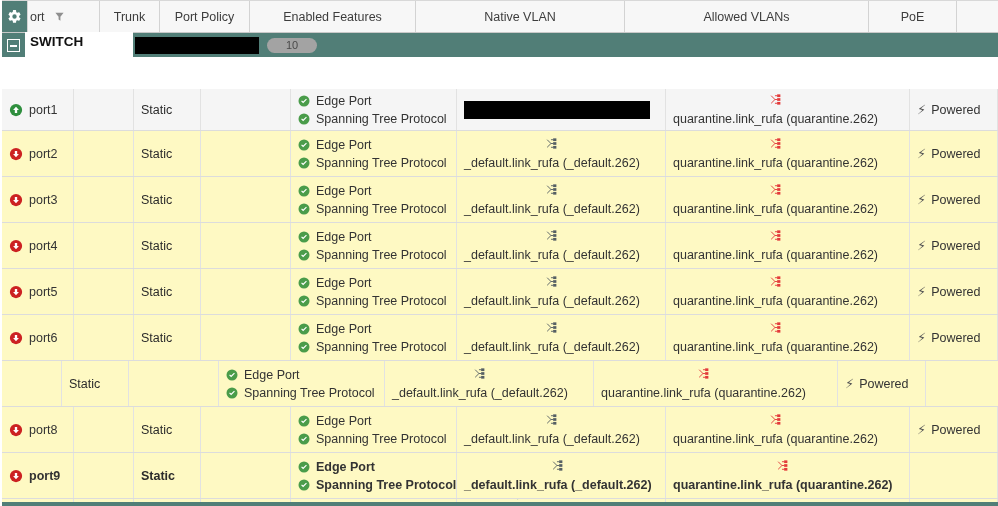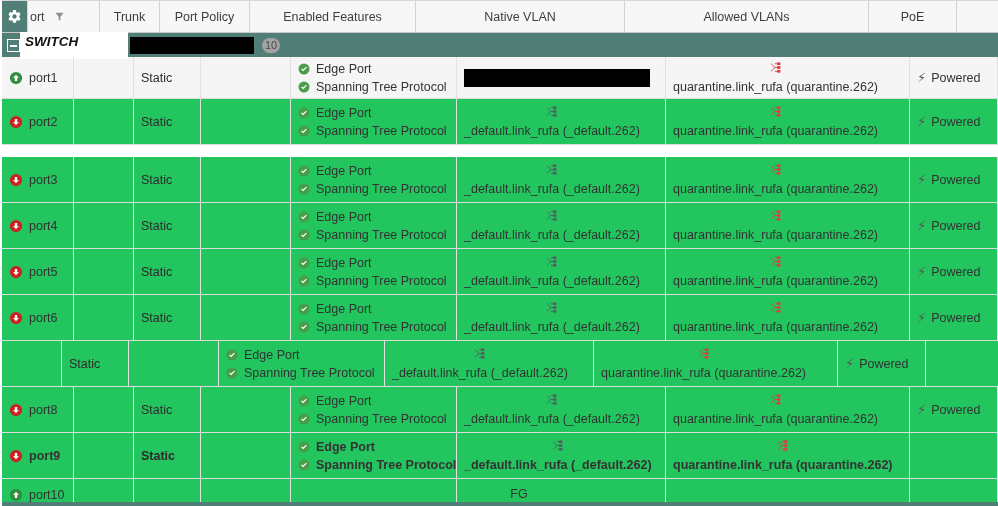--- a/index.html
+++ b/index.html
@@ -66,47 +66,47 @@
   }
   .expander:after{
     content:"";position:absolute;left:2px;right:2px;top:5px;
     height:2px;background:#ffffff;
   }
   .grp-name{
     background:#ffffff;color:#111;
     font-weight:bold;font-size:13.5px;
     height:27px;line-height:19px;
     padding:0 4px 0 5px;
+    margin-left:5px;
     min-width:108px;
     box-sizing:border-box;
-    font-style:italic;
   }
   .redact{
     background:#000000;
     display:inline-block;
     height:17px;
   }
   .grp-redact{width:124px;margin-left:2px;}
   .count-badge{
     margin-left:8px;
     background:#a3a3a3;
     color:#4a4a4a;
     font-size:11px;
     border-radius:9px;
     height:15px;line-height:15px;
-    padding:0 3px;
+    padding:0 19px;
     display:inline-block;
   }
 
   
   .row{
     display:flex;
     box-sizing:border-box;
     border-bottom:1px solid #dcdcdc;
-    background:#22c55e;
+    background:#fef9c3;
   }
   .row.alt{background:#f5f5f5;}
   .row .cell{
     border-right:1px solid #e2e2e2;
     box-sizing:border-box;
     display:flex;
     align-items:center;
     padding:0 7px;
     overflow:hidden;
     white-space:nowrap;
@@ -190,21 +190,21 @@
   </div>
 
   <div class="grouprow">
     <span class="expander"></span>
     <span class="grp-name">SWITCH</span>
     <span class="redact grp-redact"></span>
     <span class="count-badge">10</span>
   </div>
 
   <div id="rows">
-      <div class="row alt" style="height: 42px;">
+      <div class="row alt" style="height: 42px; margin-top: 32px;">
         <div class="cell c-port portcell">
           <span class="ic">
             <svg width="14" height="14" viewBox="0 0 24 24">
               <circle cx="12" cy="12" r="10.5" fill="#2f8f3e"></circle>
               <path fill="#ffffff" d="M12 6.6 17 12h-3v5h-4v-5H7l5-5.4Z"></path>
             </svg>
           </span>
           <span class="portname">port1</span>
         </div>
         <div class="cell c-trunk"></div>
@@ -312,95 +312,29 @@
             <span>quarantine.link_rufa (quarantine.262)</span>
           </span>
         </div>
         <div class="cell c-poe">
           <span class="poeline">
             <span class="bolt">⚡</span>
             <span>Powered</span>
           </span>
         </div>
       </div>
-      <div class="row" style="height: 46px; margin-top: 12px;">
-        <div class="cell c-port portcell">
-          <span class="ic">
-            <svg width="14" height="14" viewBox="0 0 24 24">
-              <circle cx="12" cy="12" r="10.5" fill="#cc2222"></circle>
-              <path fill="#ffffff" d="M12 17.4 7 12h3V7h4v5h3l-5 5.4Z"></path>
-            </svg>
-          </span>
-          <span class="portname">port3</span>
-        </div>
-        <div class="cell c-trunk"></div>
-        <div class="cell c-mode">Static</div>
-        <div class="cell c-policy"></div>
-        <div class="cell c-feat stack">
-          <span class="featline">
-            <span>
-              <svg width="12" height="12" viewBox="0 0 24 24">
-                <circle cx="12" cy="12" r="11" fill="#4a9c4a"></circle>
-                <path fill="#ffffff" d="m10.3 16.4-4-4 1.6-1.6 2.4 2.4 5.8-5.8 1.6 1.6-7.4 7.4Z"></path>
-              </svg>
-            </span>
-            <span>Edge Port</span>
-          </span>
-          <span class="featline">
-            <span>
-              <svg width="12" height="12" viewBox="0 0 24 24">
-                <circle cx="12" cy="12" r="11" fill="#4a9c4a"></circle>
-                <path fill="#ffffff" d="m10.3 16.4-4-4 1.6-1.6 2.4 2.4 5.8-5.8 1.6 1.6-7.4 7.4Z"></path>
-              </svg>
-            </span>
-            <span>Spanning Tree Protocol</span>
-          </span>
-        </div>
-        <div class="cell c-native">
-          <span class="vlanline">
-            <span>
-              <svg width="13" height="13" viewBox="0 0 24 24">
-                <path stroke="#555f63" stroke-width="1.7" fill="none" d="M4 5 11 12 4 19M11 12h4M11 5h4M11 19h4"></path>
-                <rect x="15" y="2.5" width="6" height="5" fill="#555f63"></rect>
-                <rect x="15" y="9.5" width="6" height="5" fill="#555f63"></rect>
-                <rect x="15" y="16.5" width="6" height="5" fill="#555f63"></rect>
-              </svg>
-            </span>
-            <span>_default.link_rufa (_default.262)</span>
-          </span>
-        </div>
-        <div class="cell c-allowed">
-          <span class="vlanline">
-            <span>
-              <svg width="13" height="13" viewBox="0 0 24 24">
-                <path stroke="#e33a3a" stroke-width="1.7" fill="none" d="M4 5 11 12 4 19M11 12h4M11 5h4M11 19h4"></path>
-                <rect x="15" y="2.5" width="6" height="5" fill="#e33a3a"></rect>
-                <rect x="15" y="9.5" width="6" height="5" fill="#e33a3a"></rect>
-                <rect x="15" y="16.5" width="6" height="5" fill="#e33a3a"></rect>
-              </svg>
-            </span>
-            <span>quarantine.link_rufa (quarantine.262)</span>
-          </span>
-        </div>
-        <div class="cell c-poe">
-          <span class="poeline">
-            <span class="bolt">⚡</span>
-            <span>Powered</span>
-          </span>
-        </div>
-      </div>
       <div class="row" style="height: 46px;">
         <div class="cell c-port portcell">
           <span class="ic">
             <svg width="14" height="14" viewBox="0 0 24 24">
               <circle cx="12" cy="12" r="10.5" fill="#cc2222"></circle>
               <path fill="#ffffff" d="M12 17.4 7 12h3V7h4v5h3l-5 5.4Z"></path>
             </svg>
           </span>
-          <span class="portname">port4</span>
+          <span class="portname">port3</span>
         </div>
         <div class="cell c-trunk"></div>
         <div class="cell c-mode">Static</div>
         <div class="cell c-policy"></div>
         <div class="cell c-feat stack">
           <span class="featline">
             <span>
               <svg width="12" height="12" viewBox="0 0 24 24">
                 <circle cx="12" cy="12" r="11" fill="#4a9c4a"></circle>
                 <path fill="#ffffff" d="m10.3 16.4-4-4 1.6-1.6 2.4 2.4 5.8-5.8 1.6 1.6-7.4 7.4Z"></path>
@@ -452,21 +386,21 @@
         </div>
       </div>
       <div class="row" style="height: 46px;">
         <div class="cell c-port portcell">
           <span class="ic">
             <svg width="14" height="14" viewBox="0 0 24 24">
               <circle cx="12" cy="12" r="10.5" fill="#cc2222"></circle>
               <path fill="#ffffff" d="M12 17.4 7 12h3V7h4v5h3l-5 5.4Z"></path>
             </svg>
           </span>
-          <span class="portname">port5</span>
+          <span class="portname">port4</span>
         </div>
         <div class="cell c-trunk"></div>
         <div class="cell c-mode">Static</div>
         <div class="cell c-policy"></div>
         <div class="cell c-feat stack">
           <span class="featline">
             <span>
               <svg width="12" height="12" viewBox="0 0 24 24">
                 <circle cx="12" cy="12" r="11" fill="#4a9c4a"></circle>
                 <path fill="#ffffff" d="m10.3 16.4-4-4 1.6-1.6 2.4 2.4 5.8-5.8 1.6 1.6-7.4 7.4Z"></path>
@@ -518,79 +452,22 @@
         </div>
       </div>
       <div class="row" style="height: 46px;">
         <div class="cell c-port portcell">
           <span class="ic">
             <svg width="14" height="14" viewBox="0 0 24 24">
               <circle cx="12" cy="12" r="10.5" fill="#cc2222"></circle>
               <path fill="#ffffff" d="M12 17.4 7 12h3V7h4v5h3l-5 5.4Z"></path>
             </svg>
           </span>
-          <span class="portname">port6</span>
-        </div>
-        <div class="cell c-trunk"></div>
-        <div class="cell c-mode">Static</div>
-        <div class="cell c-policy"></div>
-        <div class="cell c-feat stack">
-          <span class="featline">
-            <span>
-              <svg width="12" height="12" viewBox="0 0 24 24">
-                <circle cx="12" cy="12" r="11" fill="#4a9c4a"></circle>
-                <path fill="#ffffff" d="m10.3 16.4-4-4 1.6-1.6 2.4 2.4 5.8-5.8 1.6 1.6-7.4 7.4Z"></path>
-              </svg>
-            </span>
-            <span>Edge Port</span>
-          </span>
-          <span class="featline">
-            <span>
-              <svg width="12" height="12" viewBox="0 0 24 24">
-                <circle cx="12" cy="12" r="11" fill="#4a9c4a"></circle>
-                <path fill="#ffffff" d="m10.3 16.4-4-4 1.6-1.6 2.4 2.4 5.8-5.8 1.6 1.6-7.4 7.4Z"></path>
-              </svg>
-            </span>
-            <span>Spanning Tree Protocol</span>
-          </span>
-        </div>
-        <div class="cell c-native">
-          <span class="vlanline">
-            <span>
-              <svg width="13" height="13" viewBox="0 0 24 24">
-                <path stroke="#555f63" stroke-width="1.7" fill="none" d="M4 5 11 12 4 19M11 12h4M11 5h4M11 19h4"></path>
-                <rect x="15" y="2.5" width="6" height="5" fill="#555f63"></rect>
-                <rect x="15" y="9.5" width="6" height="5" fill="#555f63"></rect>
-                <rect x="15" y="16.5" width="6" height="5" fill="#555f63"></rect>
-              </svg>
-            </span>
-            <span>_default.link_rufa (_default.262)</span>
-          </span>
-        </div>
-        <div class="cell c-allowed">
-          <span class="vlanline">
-            <span>
-              <svg width="13" height="13" viewBox="0 0 24 24">
-                <path stroke="#e33a3a" stroke-width="1.7" fill="none" d="M4 5 11 12 4 19M11 12h4M11 5h4M11 19h4"></path>
-                <rect x="15" y="2.5" width="6" height="5" fill="#e33a3a"></rect>
-                <rect x="15" y="9.5" width="6" height="5" fill="#e33a3a"></rect>
-                <rect x="15" y="16.5" width="6" height="5" fill="#e33a3a"></rect>
-              </svg>
-            </span>
-            <span>quarantine.link_rufa (quarantine.262)</span>
-          </span>
-        </div>
-        <div class="cell c-poe">
-          <span class="poeline">
-            <span class="bolt">⚡</span>
-            <span>Powered</span>
-          </span>
-        </div>
-      </div>
-      <div class="row" style="height: 46px;">
+          <span class="portname">port5</span>
+        </div>
         <div class="cell c-trunk"></div>
         <div class="cell c-mode">Static</div>
         <div class="cell c-policy"></div>
         <div class="cell c-feat stack">
           <span class="featline">
             <span>
               <svg width="12" height="12" viewBox="0 0 24 24">
                 <circle cx="12" cy="12" r="11" fill="#4a9c4a"></circle>
                 <path fill="#ffffff" d="m10.3 16.4-4-4 1.6-1.6 2.4 2.4 5.8-5.8 1.6 1.6-7.4 7.4Z"></path>
               </svg>
@@ -641,20 +518,143 @@
         </div>
       </div>
       <div class="row" style="height: 46px;">
         <div class="cell c-port portcell">
           <span class="ic">
             <svg width="14" height="14" viewBox="0 0 24 24">
               <circle cx="12" cy="12" r="10.5" fill="#cc2222"></circle>
               <path fill="#ffffff" d="M12 17.4 7 12h3V7h4v5h3l-5 5.4Z"></path>
             </svg>
           </span>
+          <span class="portname">port6</span>
+        </div>
+        <div class="cell c-trunk"></div>
+        <div class="cell c-mode">Static</div>
+        <div class="cell c-policy"></div>
+        <div class="cell c-feat stack">
+          <span class="featline">
+            <span>
+              <svg width="12" height="12" viewBox="0 0 24 24">
+                <circle cx="12" cy="12" r="11" fill="#4a9c4a"></circle>
+                <path fill="#ffffff" d="m10.3 16.4-4-4 1.6-1.6 2.4 2.4 5.8-5.8 1.6 1.6-7.4 7.4Z"></path>
+              </svg>
+            </span>
+            <span>Edge Port</span>
+          </span>
+          <span class="featline">
+            <span>
+              <svg width="12" height="12" viewBox="0 0 24 24">
+                <circle cx="12" cy="12" r="11" fill="#4a9c4a"></circle>
+                <path fill="#ffffff" d="m10.3 16.4-4-4 1.6-1.6 2.4 2.4 5.8-5.8 1.6 1.6-7.4 7.4Z"></path>
+              </svg>
+            </span>
+            <span>Spanning Tree Protocol</span>
+          </span>
+        </div>
+        <div class="cell c-native">
+          <span class="vlanline">
+            <span>
+              <svg width="13" height="13" viewBox="0 0 24 24">
+                <path stroke="#555f63" stroke-width="1.7" fill="none" d="M4 5 11 12 4 19M11 12h4M11 5h4M11 19h4"></path>
+                <rect x="15" y="2.5" width="6" height="5" fill="#555f63"></rect>
+                <rect x="15" y="9.5" width="6" height="5" fill="#555f63"></rect>
+                <rect x="15" y="16.5" width="6" height="5" fill="#555f63"></rect>
+              </svg>
+            </span>
+            <span>_default.link_rufa (_default.262)</span>
+          </span>
+        </div>
+        <div class="cell c-allowed">
+          <span class="vlanline">
+            <span>
+              <svg width="13" height="13" viewBox="0 0 24 24">
+                <path stroke="#e33a3a" stroke-width="1.7" fill="none" d="M4 5 11 12 4 19M11 12h4M11 5h4M11 19h4"></path>
+                <rect x="15" y="2.5" width="6" height="5" fill="#e33a3a"></rect>
+                <rect x="15" y="9.5" width="6" height="5" fill="#e33a3a"></rect>
+                <rect x="15" y="16.5" width="6" height="5" fill="#e33a3a"></rect>
+              </svg>
+            </span>
+            <span>quarantine.link_rufa (quarantine.262)</span>
+          </span>
+        </div>
+        <div class="cell c-poe">
+          <span class="poeline">
+            <span class="bolt">⚡</span>
+            <span>Powered</span>
+          </span>
+        </div>
+      </div>
+      <div class="row" style="height: 46px;">
+        <div class="cell c-trunk"></div>
+        <div class="cell c-mode">Static</div>
+        <div class="cell c-policy"></div>
+        <div class="cell c-feat stack">
+          <span class="featline">
+            <span>
+              <svg width="12" height="12" viewBox="0 0 24 24">
+                <circle cx="12" cy="12" r="11" fill="#4a9c4a"></circle>
+                <path fill="#ffffff" d="m10.3 16.4-4-4 1.6-1.6 2.4 2.4 5.8-5.8 1.6 1.6-7.4 7.4Z"></path>
+              </svg>
+            </span>
+            <span>Edge Port</span>
+          </span>
+          <span class="featline">
+            <span>
+              <svg width="12" height="12" viewBox="0 0 24 24">
+                <circle cx="12" cy="12" r="11" fill="#4a9c4a"></circle>
+                <path fill="#ffffff" d="m10.3 16.4-4-4 1.6-1.6 2.4 2.4 5.8-5.8 1.6 1.6-7.4 7.4Z"></path>
+              </svg>
+            </span>
+            <span>Spanning Tree Protocol</span>
+          </span>
+        </div>
+        <div class="cell c-native">
+          <span class="vlanline">
+            <span>
+              <svg width="13" height="13" viewBox="0 0 24 24">
+                <path stroke="#555f63" stroke-width="1.7" fill="none" d="M4 5 11 12 4 19M11 12h4M11 5h4M11 19h4"></path>
+                <rect x="15" y="2.5" width="6" height="5" fill="#555f63"></rect>
+                <rect x="15" y="9.5" width="6" height="5" fill="#555f63"></rect>
+                <rect x="15" y="16.5" width="6" height="5" fill="#555f63"></rect>
+              </svg>
+            </span>
+            <span>_default.link_rufa (_default.262)</span>
+          </span>
+        </div>
+        <div class="cell c-allowed">
+          <span class="vlanline">
+            <span>
+              <svg width="13" height="13" viewBox="0 0 24 24">
+                <path stroke="#e33a3a" stroke-width="1.7" fill="none" d="M4 5 11 12 4 19M11 12h4M11 5h4M11 19h4"></path>
+                <rect x="15" y="2.5" width="6" height="5" fill="#e33a3a"></rect>
+                <rect x="15" y="9.5" width="6" height="5" fill="#e33a3a"></rect>
+                <rect x="15" y="16.5" width="6" height="5" fill="#e33a3a"></rect>
+              </svg>
+            </span>
+            <span>quarantine.link_rufa (quarantine.262)</span>
+          </span>
+        </div>
+        <div class="cell c-poe">
+          <span class="poeline">
+            <span class="bolt">⚡</span>
+            <span>Powered</span>
+          </span>
+        </div>
+      </div>
+      <div class="row" style="height: 46px;">
+        <div class="cell c-port portcell">
+          <span class="ic">
+            <svg width="14" height="14" viewBox="0 0 24 24">
+              <circle cx="12" cy="12" r="10.5" fill="#cc2222"></circle>
+              <path fill="#ffffff" d="M12 17.4 7 12h3V7h4v5h3l-5 5.4Z"></path>
+            </svg>
+          </span>
           <span class="portname">port8</span>
         </div>
         <div class="cell c-trunk"></div>
         <div class="cell c-mode">Static</div>
         <div class="cell c-policy"></div>
         <div class="cell c-feat stack">
           <span class="featline">
             <span>
               <svg width="12" height="12" viewBox="0 0 24 24">
                 <circle cx="12" cy="12" r="11" fill="#4a9c4a"></circle>

